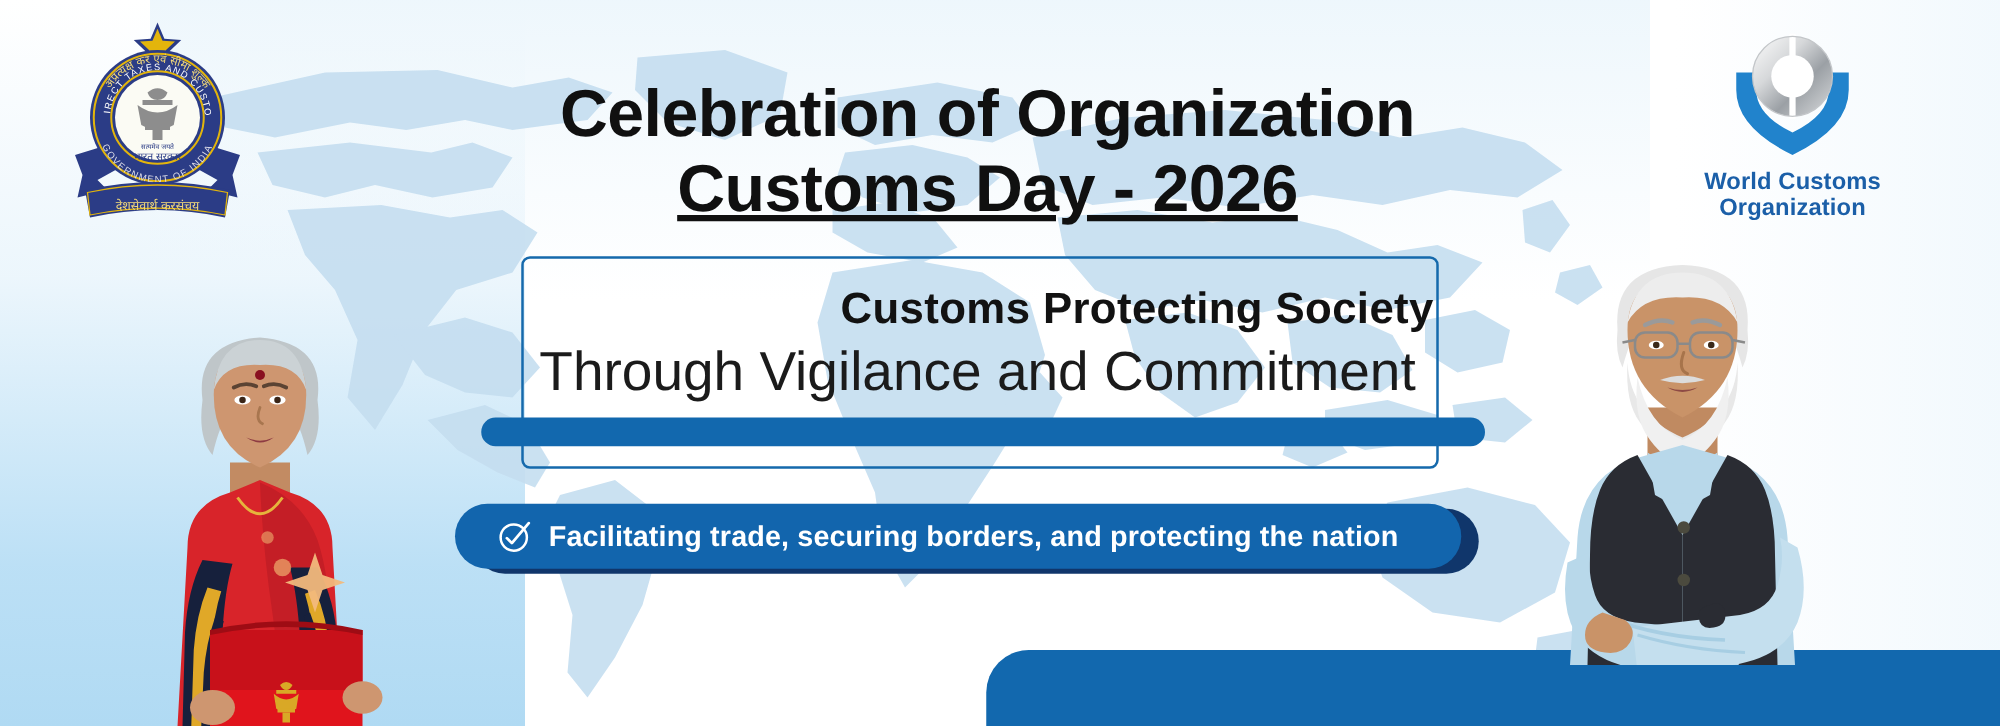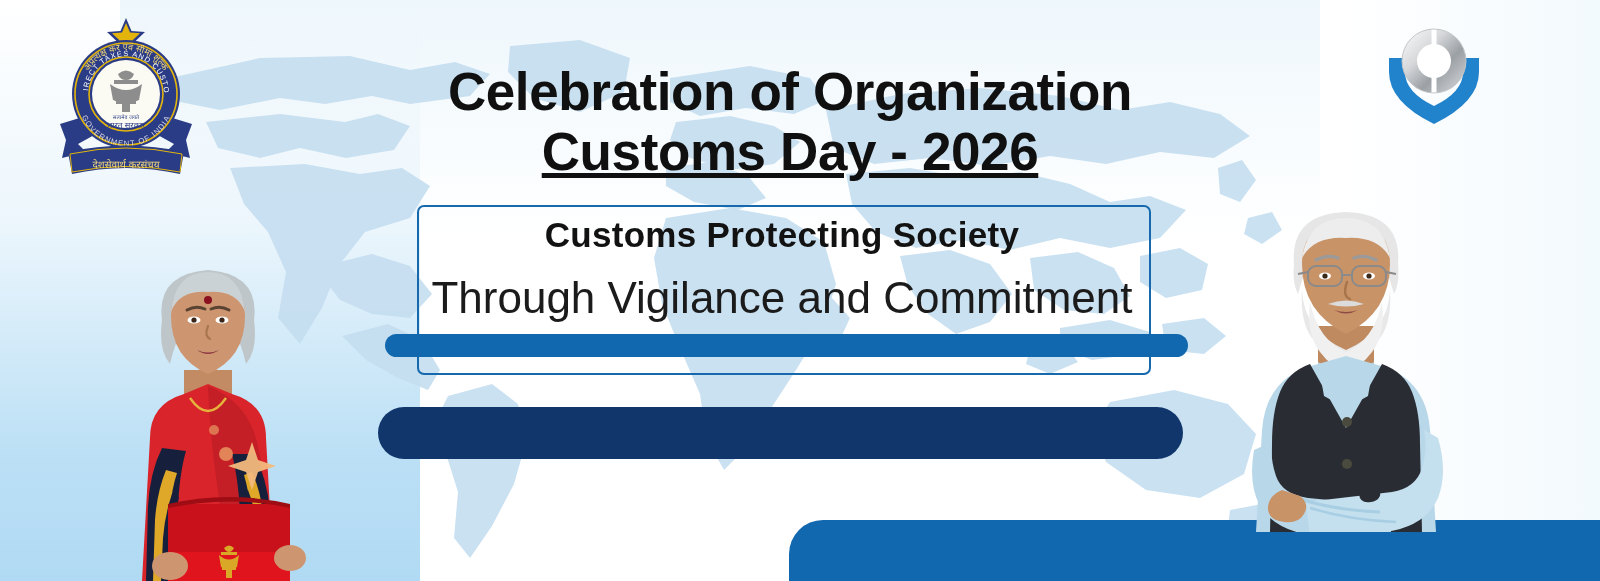--- a/index.html
+++ b/index.html
@@ -47,22 +47,22 @@
     text-align:center;color:#101010;font-weight:bold;
     font-size:53px;line-height:60px;letter-spacing:-.4px;
   }
   .headline .l2{display:block;text-decoration:underline;}
   
   .theme-box{
     position:absolute;left:417px;top:205px;width:730px;height:166px;
     border:2px solid #1569AC;border-radius:7px;background:transparent;
   }
   .theme-main{
-    position:absolute;left:417px;top:213px;width:730px;
-    text-align:center;color:#121212;font-weight:bold;
+    position:absolute;left:417px;top:225px;width:730px;
+    text-align:right;color:#121212;font-weight:bold;
     font-size:35px;line-height:44px;letter-spacing:.3px;
   }
   .theme-sub{
     position:absolute;left:417px;top:277px;width:730px;
     text-align:center;color:#1b1b1b;font-weight:normal;
     font-size:44px;line-height:42px;
   }
   .theme-bar{
     position:absolute;left:385px;top:334px;width:803px;height:23px;
     background:#1268AE;border-radius:12px;
@@ -191,20 +191,27 @@
     <span>Celebration of Organization</span>
     <span class="l2">Customs Day - 2026</span>
   </div>
 
   <div class="theme-box"></div>
   <div class="theme-main">Customs Protecting Society</div>
   <div class="theme-sub">Through Vigilance and Commitment</div>
   <div class="theme-bar"></div>
 
   <div class="pill-shadow"></div>
+  <div class="pill">
+    <svg class="pill-check" viewBox="0 0 28 28" xmlns="http://www.w3.org/2000/svg">
+      <circle cx="13" cy="15" r="10.5" fill="none" stroke="#ffffff" stroke-width="2"></circle>
+      <path d="M7.5 15.5 L11.5 19.5 L25 3.5" fill="none" stroke="#ffffff" stroke-width="2.2" stroke-linecap="round" stroke-linejoin="round"></path>
+    </svg>
+    <span class="pill-text">Facilitating trade, securing borders, and protecting the nation</span>
+  </div>
 
   <div class="bottom-slab"></div>
 
   <div class="wco">
     <svg class="wco-mark" viewBox="0 0 172 110" xmlns="http://www.w3.org/2000/svg">
       <defs>
         <linearGradient id="silver" x1="0" y1="0" x2="1" y2="1">
           <stop offset="0%" stop-color="#fdfdfd"></stop>
           <stop offset="35%" stop-color="#d6d8da"></stop>
           <stop offset="62%" stop-color="#9ba0a5"></stop>
@@ -213,20 +220,24 @@
       </defs>
 
       <path d="M41 34 q0 0 0 14 q0 30 45 52 q45 -22 45 -52 q0 -14 0 -14 q-16 0 -16 0 q0 0 0 14 q0 20 -29 34 q-29 -14 -29 -34 q0 -14 0 -14 Z" fill="#2183CC"></path>
 
       <circle cx="86" cy="37" r="32" fill="url(#silver)"></circle>
       <circle cx="86" cy="37" r="17" fill="#ffffff"></circle>
       <rect x="83.5" y="3" width="5" height="20" fill="#ffffff"></rect>
       <rect x="83.5" y="51" width="5" height="20" fill="#ffffff"></rect>
       <circle cx="86" cy="37" r="32" fill="none" stroke="#c3c6c9" stroke-width="1"></circle>
     </svg>
+    <div class="wco-text">
+      <div>World Customs</div>
+      <div>Organization</div>
+    </div>
   </div>
 
   <div class="fm">
     <svg viewBox="0 0 300 323" xmlns="http://www.w3.org/2000/svg">
 
       <path d="M126 112 h48 v40 h-48 Z" fill="#C28B63"></path>
 
       <path d="M104 62 q-6 -46 46 -50 q52 4 46 50 q4 30 -8 44 q-6 -26 -14 -34 q-24 10 -48 0 q-8 8 -14 34 q-12 -14 -8 -44 Z" fill="#BFC6C9"></path>
 
       <path d="M113 58 q0 -38 37 -38 q37 0 37 38 q0 42 -37 58 q-37 -16 -37 -58 Z" fill="#CE9670"></path>

